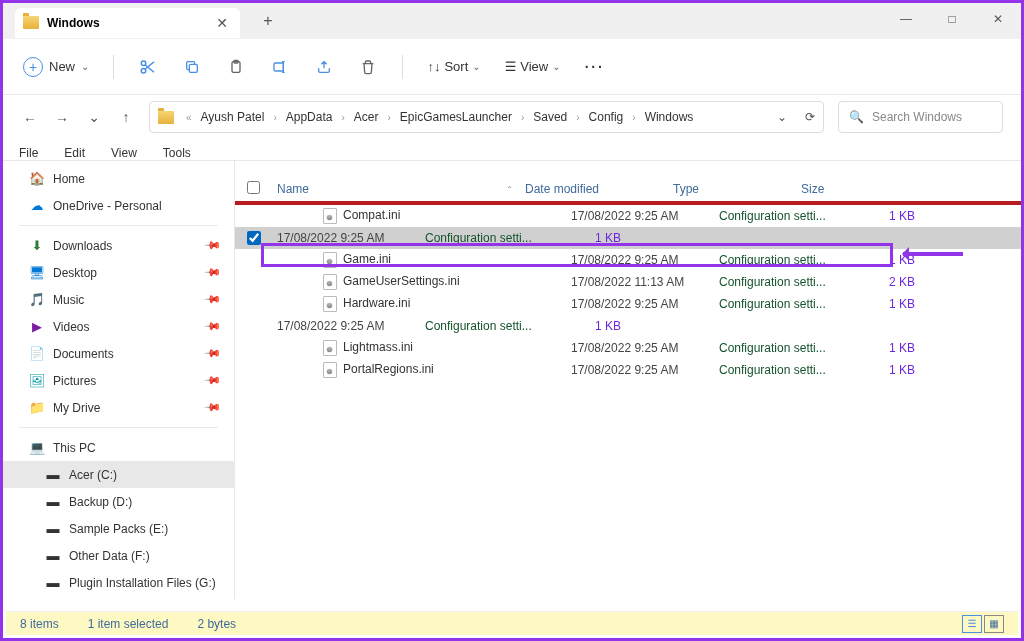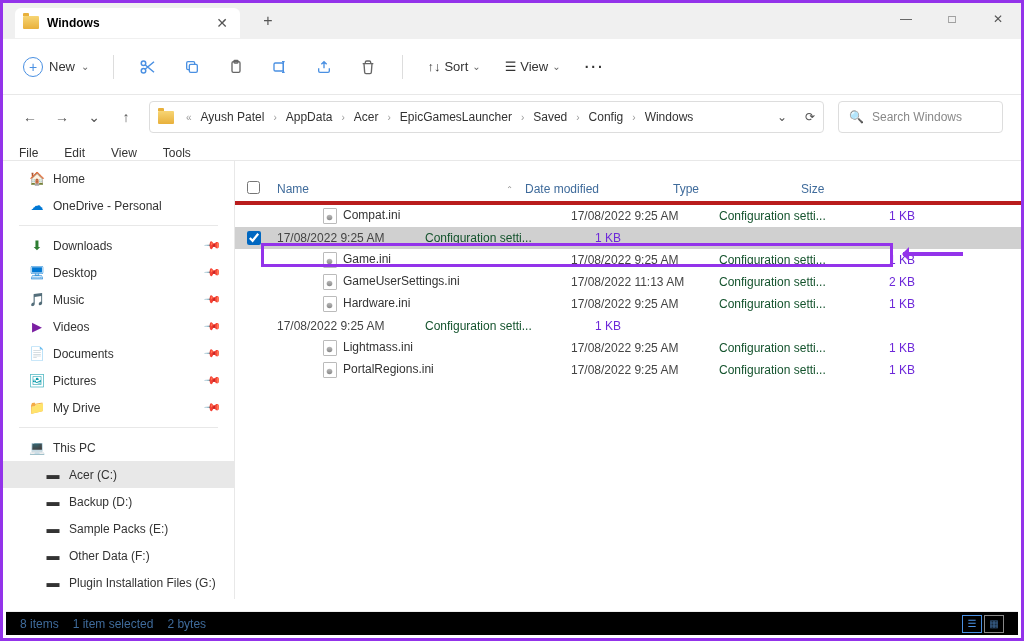--- a/index.html
+++ b/index.html
@@ -65,21 +65,21 @@
 .row .fileico { width: 14px; height: 16px; background: #fff; border: 1px solid #bbb; border-radius: 1px; position: relative; }
 .row .fileico::before { content: ""; position: absolute; left: 2px; top: 5px; width: 7px; height: 7px; background: linear-gradient(#bbb, #888); border-radius: 50%; transform: scale(0.8); }
 .row .date { width: 148px; color: #444; }
 .row .type { width: 128px; color: #14532d; }
 .row .size { width: 80px; text-align: right; color: #6d28d9; padding-right: 12px; }
 
 .highlight { position: absolute; left: 258px; top: 240px; width: 632px; height: 24px; border: 3px solid #9333ea; pointer-events: none; }
 .arrow { position: absolute; left: 900px; top: 249px; width: 60px; height: 4px; background: #9333ea; }
 .arrow::before { content: ""; position: absolute; left: -8px; top: -5px; border: 7px solid transparent; border-right-color: #9333ea; }
 
-.statusbar { position: absolute; bottom: 3px; left: 3px; right: 3px; height: 24px; background: #000000; display: flex; align-items: center; padding: 0 14px; gap: 14px; font-size: 12px; color: #3f6b9b; border-top: 1px solid #eee; }
+.statusbar { position: absolute; bottom: 3px; left: 3px; right: 3px; height: 24px; background: #fef9c3; display: flex; align-items: center; padding: 0 14px; gap: 29px; font-size: 12px; color: #3f6b9b; border-top: 1px solid #eee; }
 .statusbar .viewicons { margin-left: auto; display: flex; gap: 2px; }
 .statusbar .viewicons div { width: 20px; height: 18px; border: 1px solid #888; display: flex; align-items: center; justify-content: center; font-size: 10px; }
 .statusbar .viewicons div.active { border-color: #4a90e2; color: #4a90e2; }
 </style>
 </head>
 <body>
 
 <div class="titlebar">
   <div class="tab">
     <span class="foldericon"></span>

